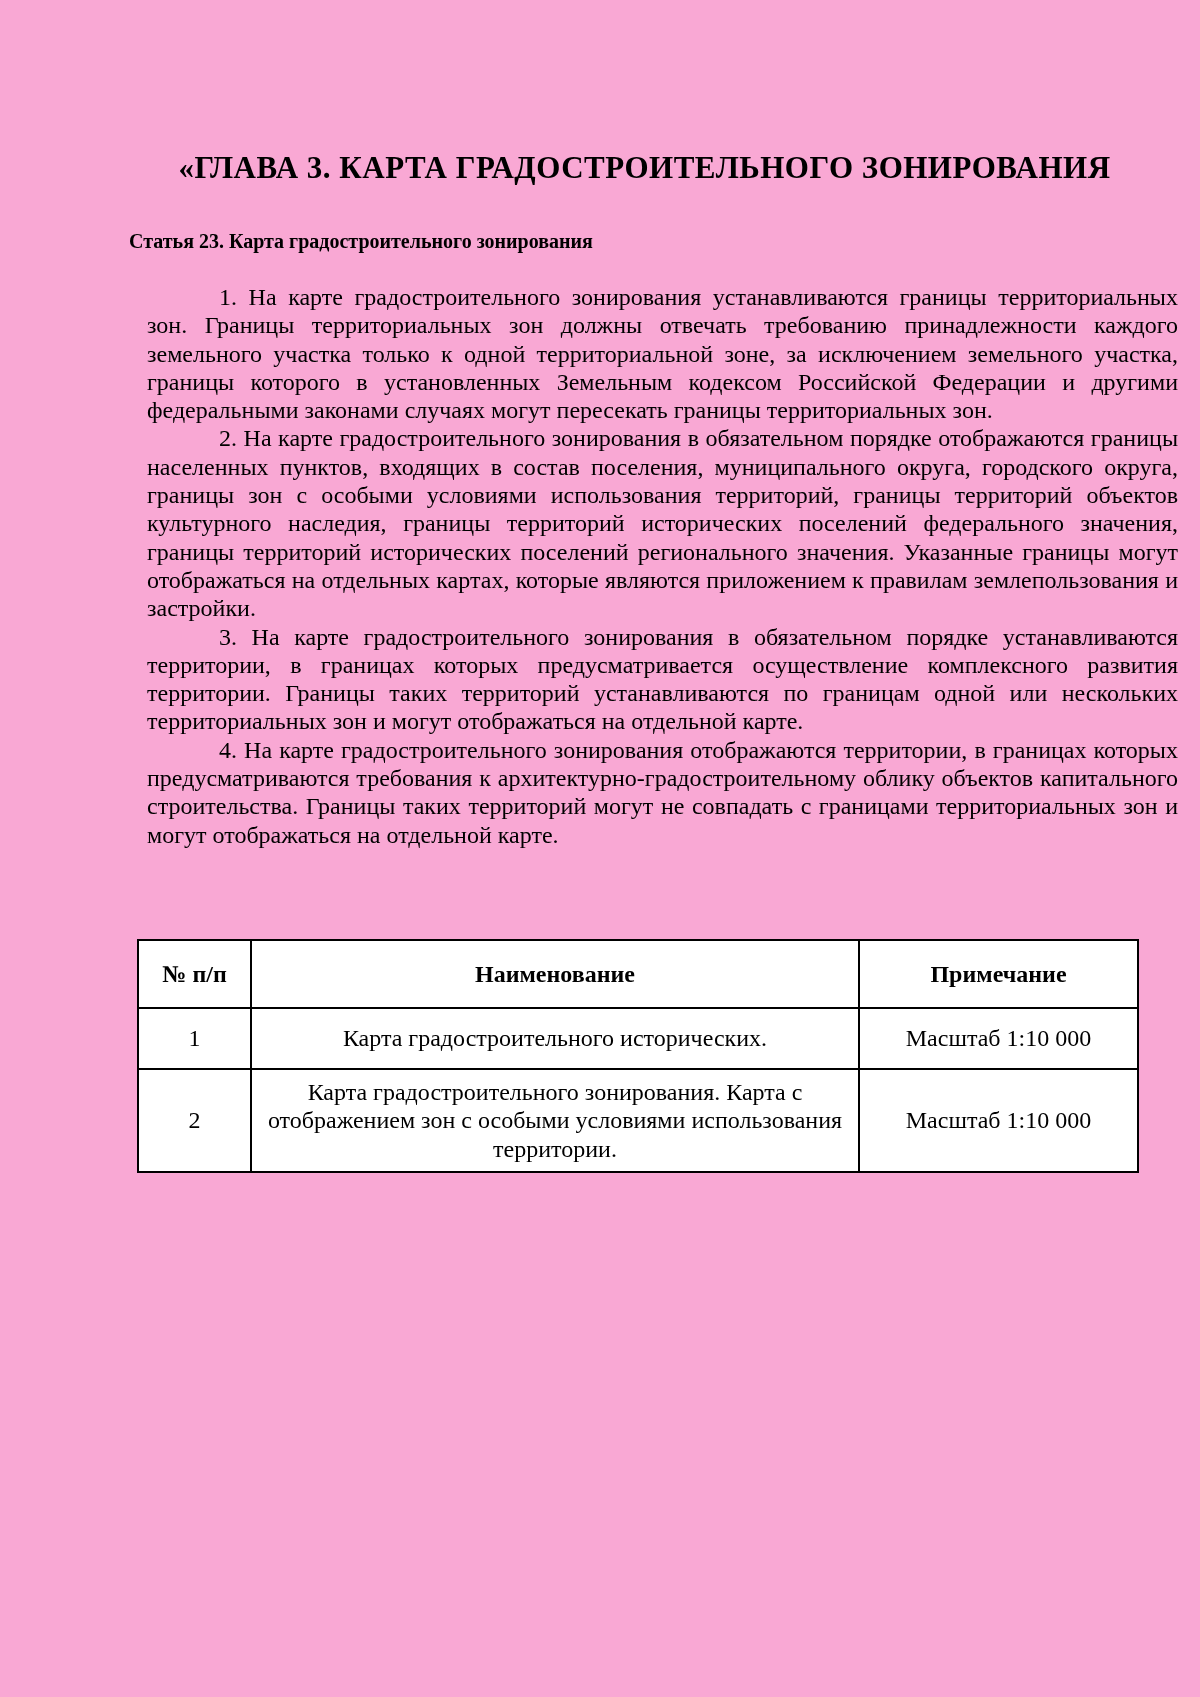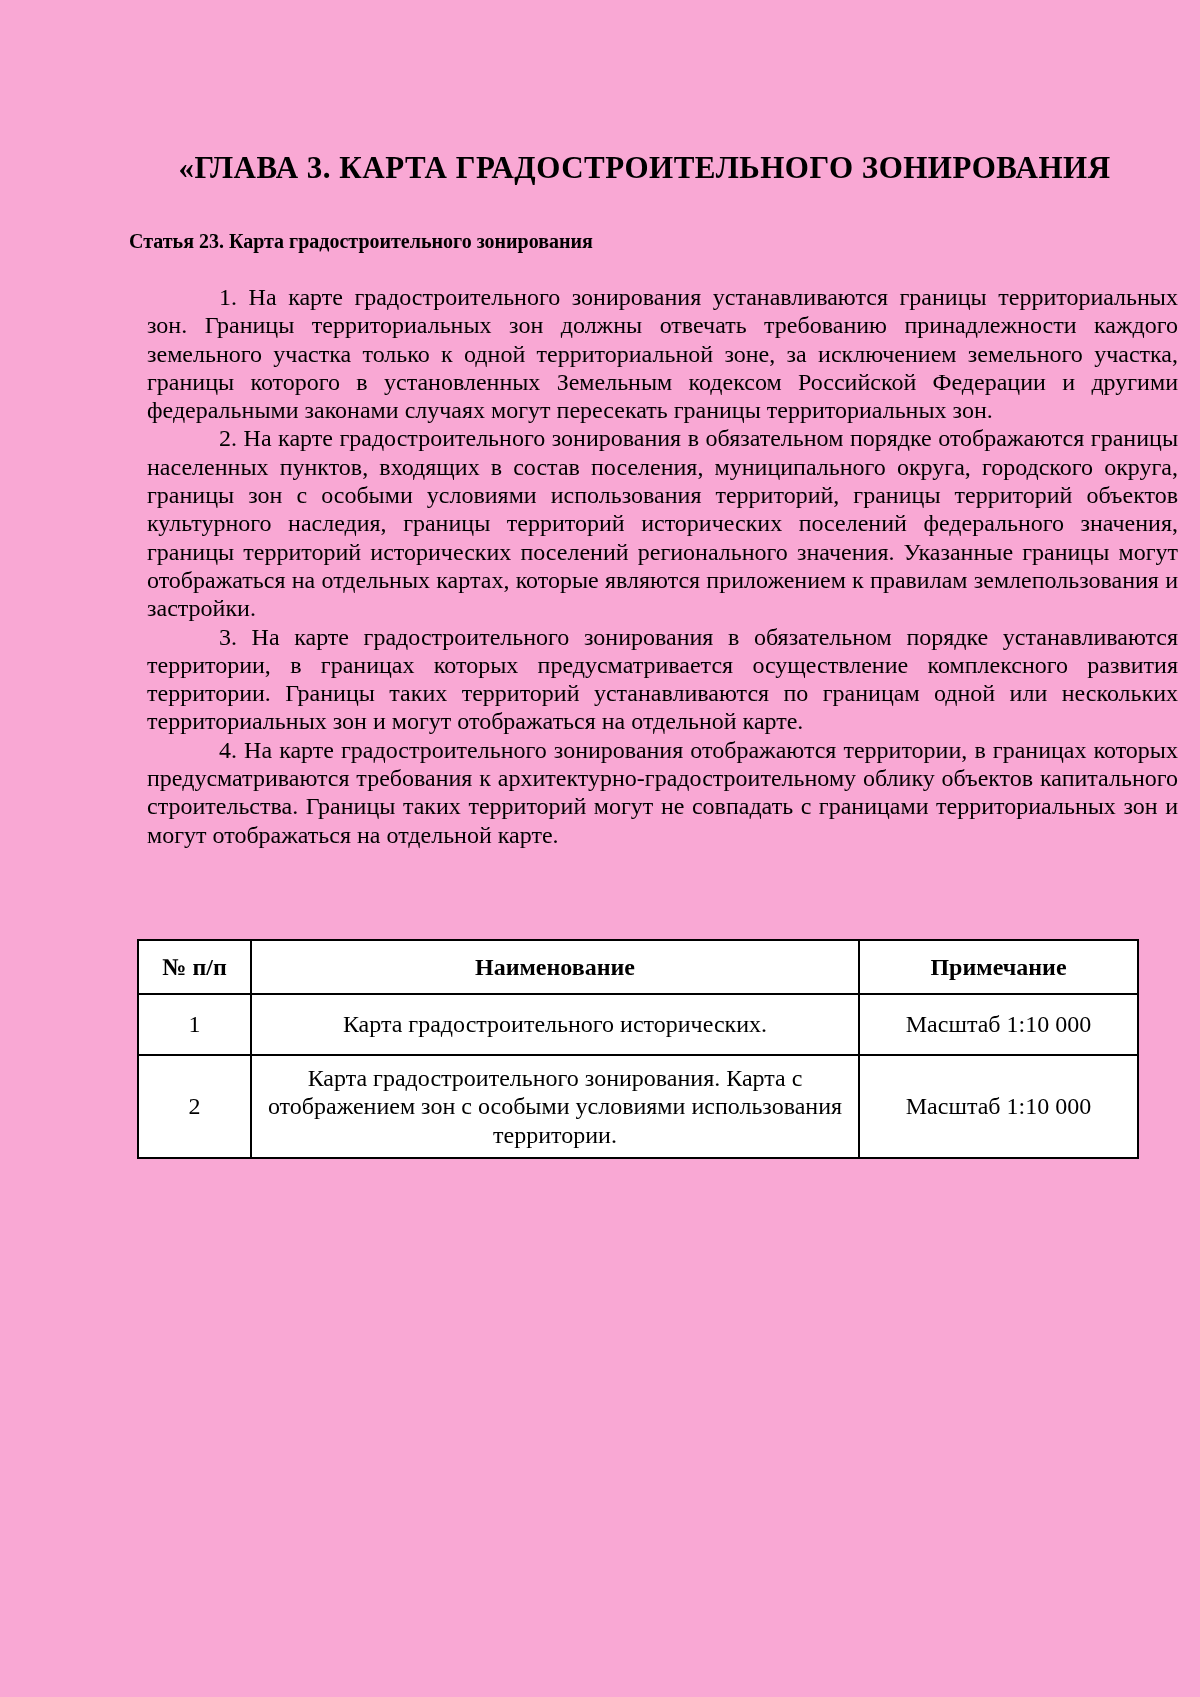--- a/index.html
+++ b/index.html
@@ -67,21 +67,21 @@
   table.materials col.c-note { width: 279px; }
   table.materials th,
   table.materials td {
     border: 2px solid #000000;
     text-align: center;
     vertical-align: middle;
     padding: 2px 10px;
     background: #ffffff;
   }
   table.materials th { font-weight: bold; }
-  tr.hdr-row  { height: 54px; }
+  tr.hdr-row  { height: 68px; }
   tr.data-row-1 { height: 61px; }
   tr.data-row-2 { height: 103px; }
 </style>
 </head>
 <body>
 
 <div class="page">
 
   <div class="chapter-title">«ГЛАВА 3. КАРТА ГРАДОСТРОИТЕЛЬНОГО ЗОНИРОВАНИЯ</div>
 

